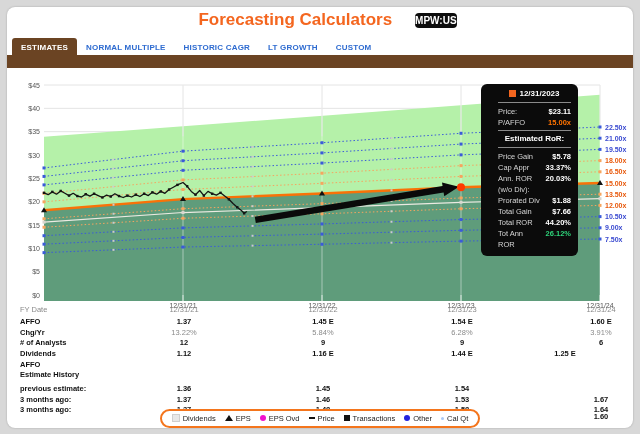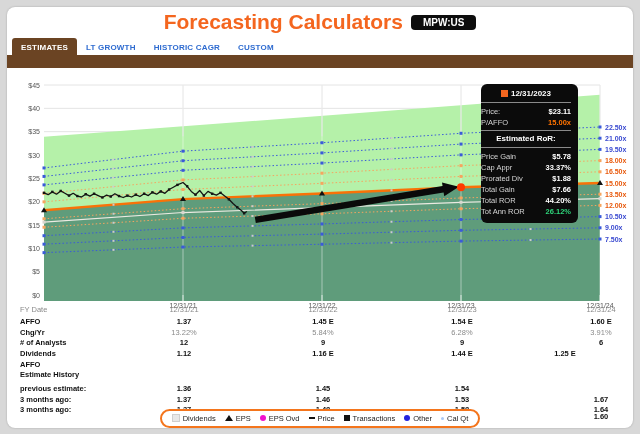--- a/index.html
+++ b/index.html
@@ -1,30 +1,30 @@
 <!DOCTYPE html>
 <html><head>
 <meta charset="utf-8">
 <style>
   html,body{margin:0;padding:0;width:640px;height:434px;background:#d8d8d8;
     font-family:"Liberation Sans",sans-serif;overflow:hidden;position:relative;}
   .card{position:absolute;left:7px;top:7px;width:626px;height:421px;background:#ffffff;
     border-radius:8px;box-shadow:0 0 2px rgba(0,0,0,.25);}
   .hdr{position:absolute;left:0;top:10px;width:640px;text-align:center;z-index:3;}
-  .hdr h1{display:inline;font-size:21px;font-weight:bold;color:#f4661f;margin:0;vertical-align:middle;}
+  .hdr h1{display:inline;font-size:17px;font-weight:bold;color:#f4661f;margin:15px;vertical-align:middle;}
   .badge{display:inline-block;margin-left:8px;background:#0d0d0d;color:#fff;font-weight:bold;
-    font-size:10px;padding:2px 12px;border-radius:4px;vertical-align:middle;}
+    font-size:10px;padding:2px 0;border-radius:4px;vertical-align:middle;}
   .tabs{position:absolute;left:12px;top:38px;height:17px;display:flex;z-index:3;}
   .tab{font-size:8px;font-weight:bold;letter-spacing:.2px;color:#2e6bd0;padding:5px 9px 4px 9px;
     cursor:pointer;border-radius:3px 3px 0 0;}
   .tab.active{background:#6b4423;color:#ffffff;}
   .brownbar{position:absolute;left:7px;top:55px;width:626px;height:13px;background:#6b4423;z-index:2;}
   #chart{position:absolute;left:0;top:72px;z-index:1;}
   #tooltip{position:absolute;left:481px;top:84px;width:97px;background:#0b0b0b;border-radius:6px;
-    padding:5px 7px 6px 0;z-index:5;box-sizing:border-box;color:#eee;}
+    padding:5px 7px 6px 17px;z-index:5;box-sizing:border-box;color:#eee;}
   .tt-head{font-size:8px;font-weight:bold;color:#fff;text-align:center;padding-bottom:4px;
     border-bottom:1px solid #8a8a8a;margin-bottom:3px;}
   .tt-sq{display:inline-block;width:7px;height:7px;background:#f4661f;margin-right:3px;vertical-align:-1px;}
   .tt-row{display:flex;justify-content:space-between;font-size:7.5px;line-height:11px;color:#d6d6d6;}
   .tt-row b{color:#ffffff;}
   .tt-row b.orange{color:#ff7300;}
   .tt-row b.green{color:#2ed47a;margin-left:8px;}
   .tt-section{font-size:8px;font-weight:bold;color:#fff;text-align:center;margin:2px 0 3px 0;
     padding:3px 0 4px 0;border-top:1px solid #8a8a8a;border-bottom:1px solid #8a8a8a;}
   #tables{position:absolute;left:0;top:0;width:640px;height:408px;z-index:2;pointer-events:none;}
@@ -49,22 +49,23 @@
 <body>
 
 <div class="card"></div>
 
 <div class="hdr">
   <h1>Forecasting Calculators</h1><span class="badge">MPW:US</span>
 </div>
 
 <div class="tabs" id="tabs">
     <div class="tab active">ESTIMATES</div>
+    <div class="tab">NORMAL MULTIPLE</div>
+    <div class="tab">HISTORIC CAGR</div>
     <div class="tab">LT GROWTH</div>
-    <div class="tab">HISTORIC CAGR</div>
     <div class="tab">CUSTOM</div>
   </div>
 <div class="brownbar"></div>
 
 <svg id="chart" width="640" height="240">
     <text x="40" y="225.5" text-anchor="end" font-size="7" fill="#555" font-family="Liberation Sans, sans-serif">$0</text>
     <line x1="44" y1="199.66666666666666" x2="600" y2="199.66666666666666" stroke="#e4e4e4" stroke-width="1"></line>
     <text x="40" y="202.16666666666666" text-anchor="end" font-size="7" fill="#555" font-family="Liberation Sans, sans-serif">$5</text>
     <line x1="44" y1="176.33333333333331" x2="600" y2="176.33333333333331" stroke="#e4e4e4" stroke-width="1"></line>
     <text x="40" y="178.83333333333331" text-anchor="end" font-size="7" fill="#555" font-family="Liberation Sans, sans-serif">$10</text>
@@ -273,20 +274,24 @@
   <div id="tt-rows">
       <div class="tt-row">
         <span>Price Gain</span>
         <b>$5.78</b>
       </div>
       <div class="tt-row">
         <span>Cap Appr</span>
         <b>33.37%</b>
       </div>
       <div class="tt-row">
+        <span>Ann. ROR (w/o Div):</span>
+        <b>20.03%</b>
+      </div>
+      <div class="tt-row">
         <span>Prorated Div</span>
         <b>$1.88</b>
       </div>
       <div class="tt-row">
         <span>Total Gain</span>
         <b>$7.66</b>
       </div>
       <div class="tt-row">
         <span>Total ROR</span>
         <b>44.20%</b>

